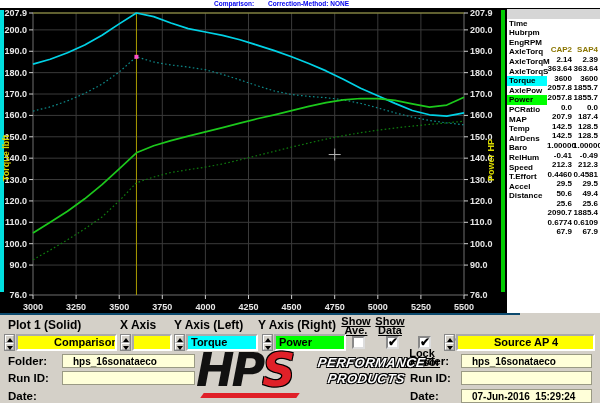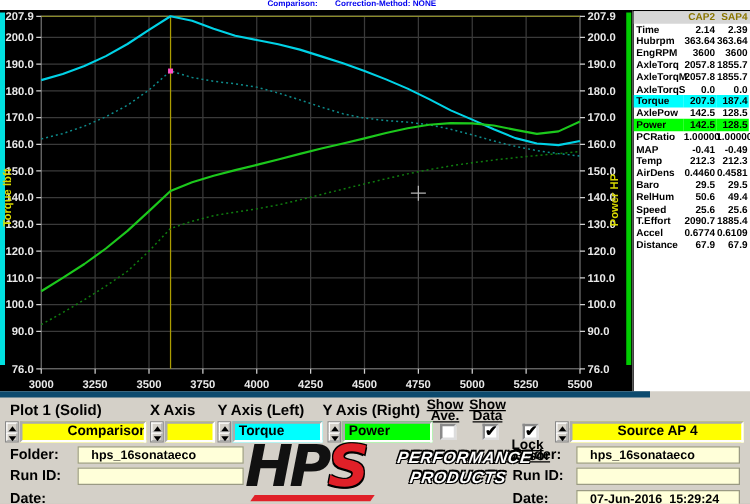--- a/index.html
+++ b/index.html
@@ -17,27 +17,27 @@
   
   #chartbox { position:absolute; left:0; top:8px; width:506px; height:305px; background:#000; }
   #plot { position:absolute; left:0; top:0; }
   #plot text { font-family:"Liberation Sans", sans-serif; }
 
   
   #datatable { position:absolute; left:506px; top:8px; width:94px; height:305px;
     background:#ffffff; border-left:1px solid #000; border-top:1px solid #000; }
   .trow { display:flex; height:9.6px; line-height:9.6px; font-size:8px; font-weight:700; white-space:nowrap; }
   .trow .lab { width:40px; padding-left:2px; overflow:visible; text-align:left; color:#000; }
-  .trow .v { width:26px; text-align:right; padding-right:1px; color:#000; }
+  .trow .v { width:26px; text-align:right; padding-right:1px; color:#000;margin-top:36px; }
   .trow.head { background:#d6d6d6; }
   .trow.head .v { color:#8a7500; }
 
   
   #panel { position:absolute; left:0; top:313px; width:520px; height:90px; background:#d4d0c8;
-    border-top:5px solid #0c4a6e; }
+    border-top:2px solid #0c4a6e; }
   .biglab { position:absolute; font-size:12px; font-weight:700; color:#000; white-space:nowrap; }
   .minilab { position:absolute; font-size:11px; font-weight:700; color:#000; text-align:center; line-height:9px; white-space:pre;text-decoration:underline; }
 
   .spinner { position:absolute; width:11px; height:17px; background:#d4d0c8;
     border:1px solid #888; display:flex; flex-direction:column; }
   .spinner .up, .spinner .dn { flex:1; position:relative; background:#d4d0c8;
     border:1px outset #fff; }
   .spinner .up:after { content:""; position:absolute; left:1px; top:2px;
     border-left:3px solid transparent; border-right:3px solid transparent; border-bottom:4px solid #000; }
   .spinner .dn:after { content:""; position:absolute; left:1px; top:2px;

